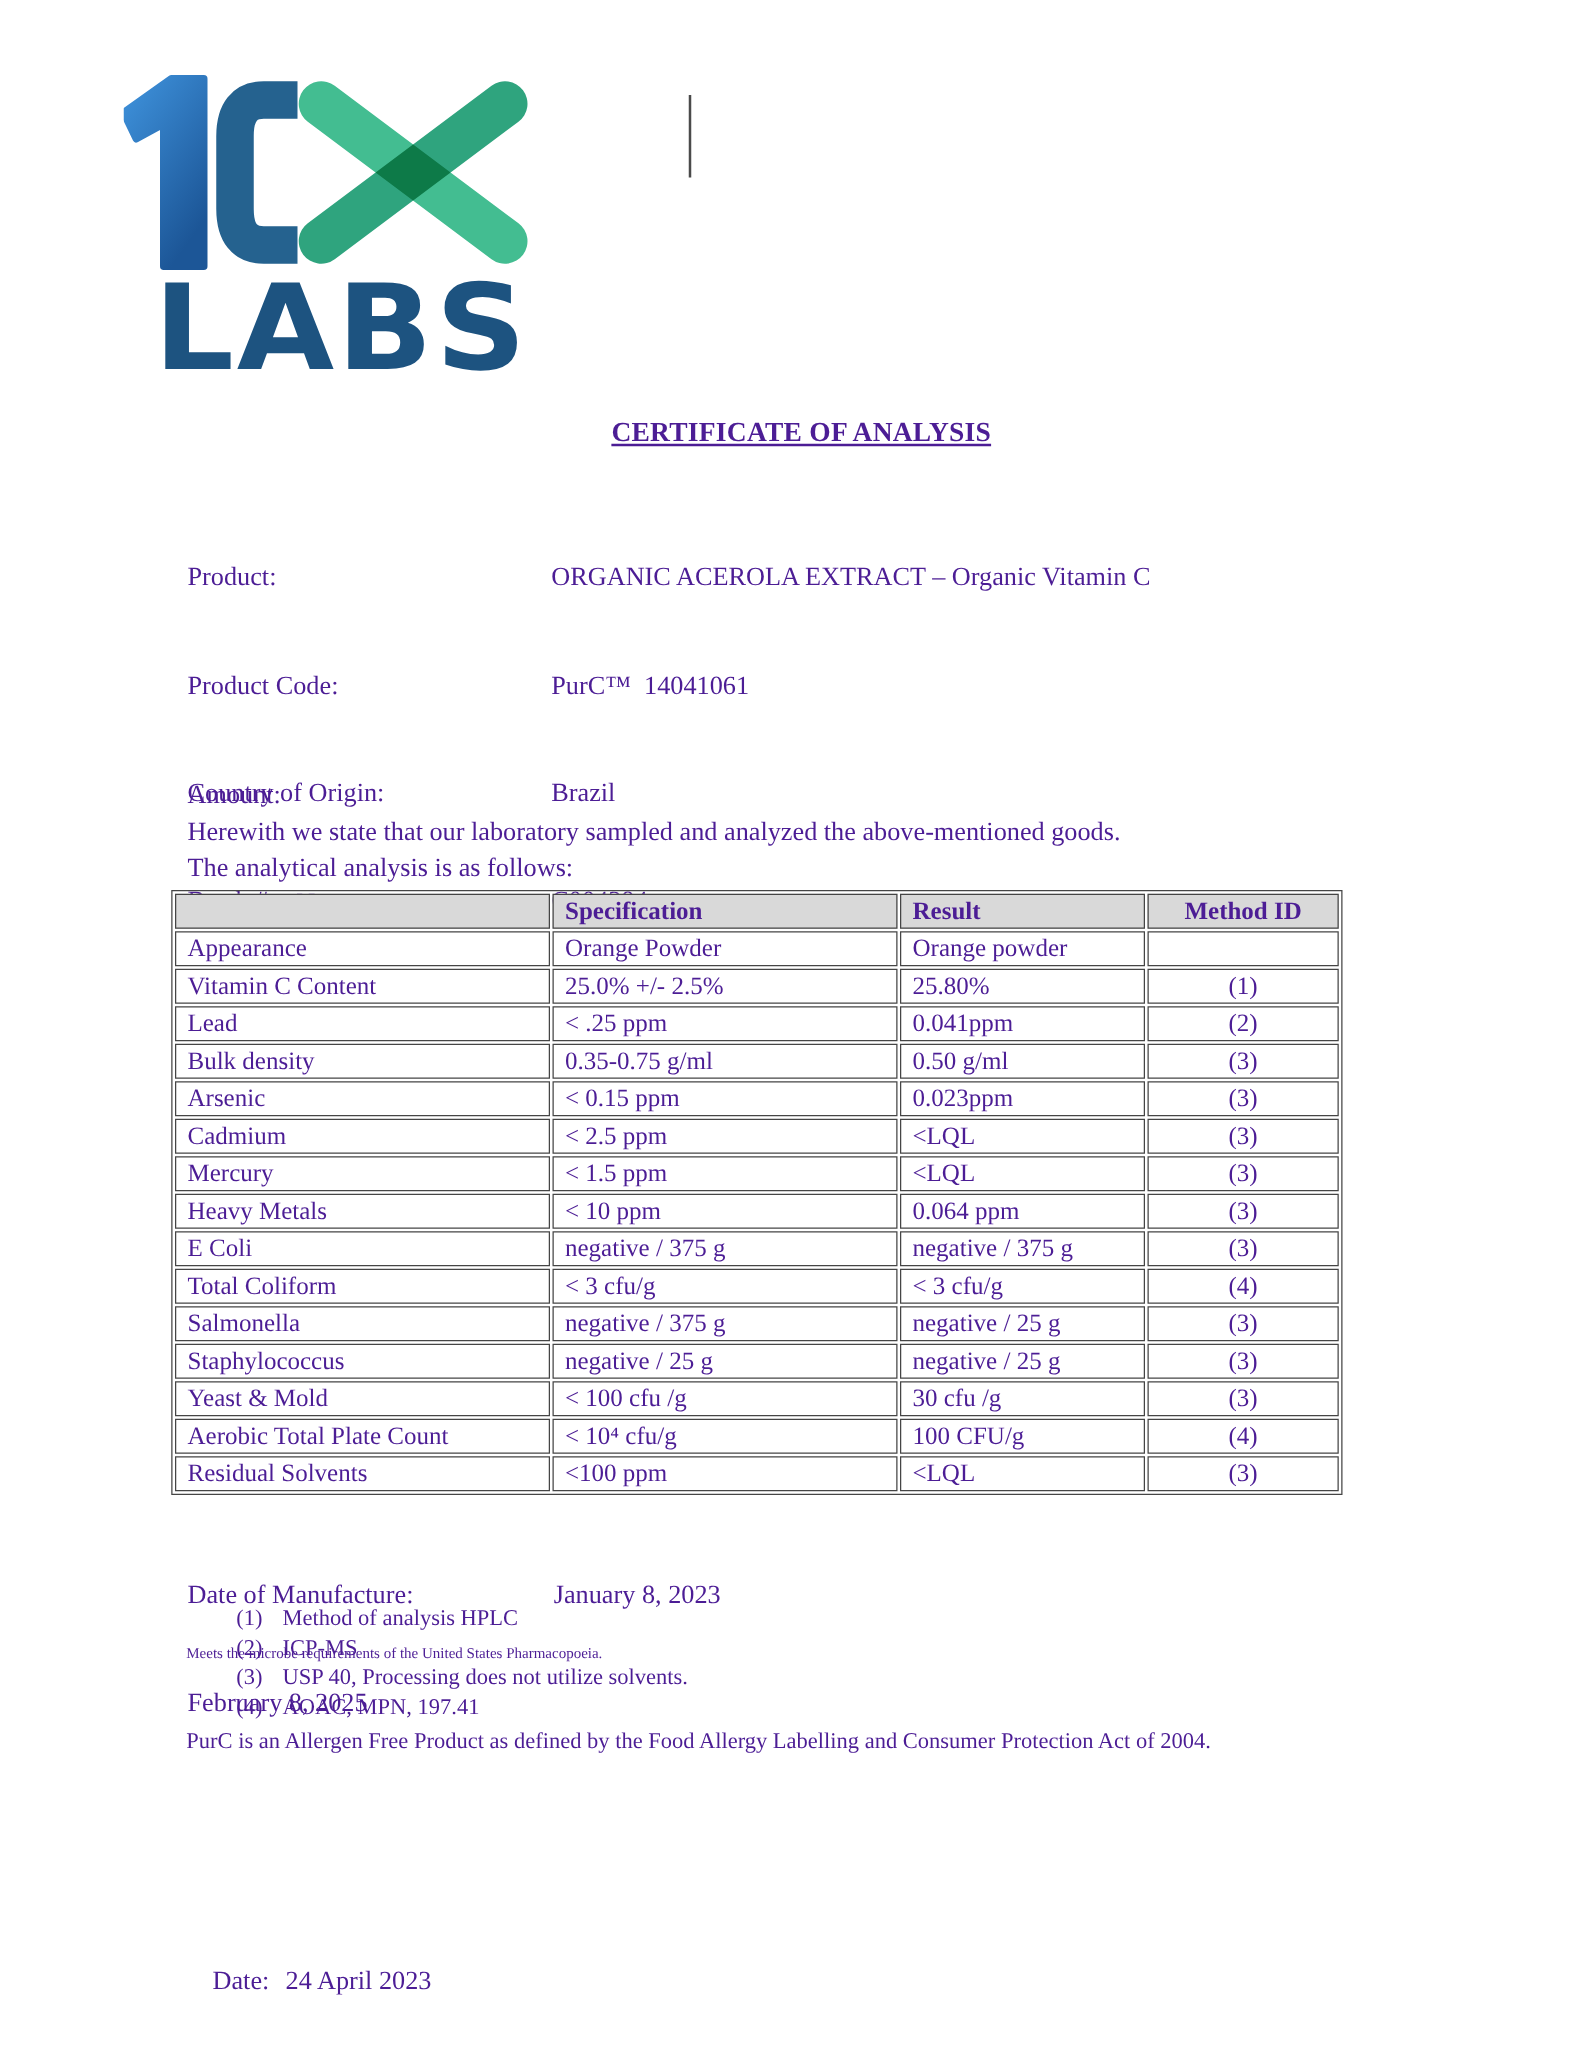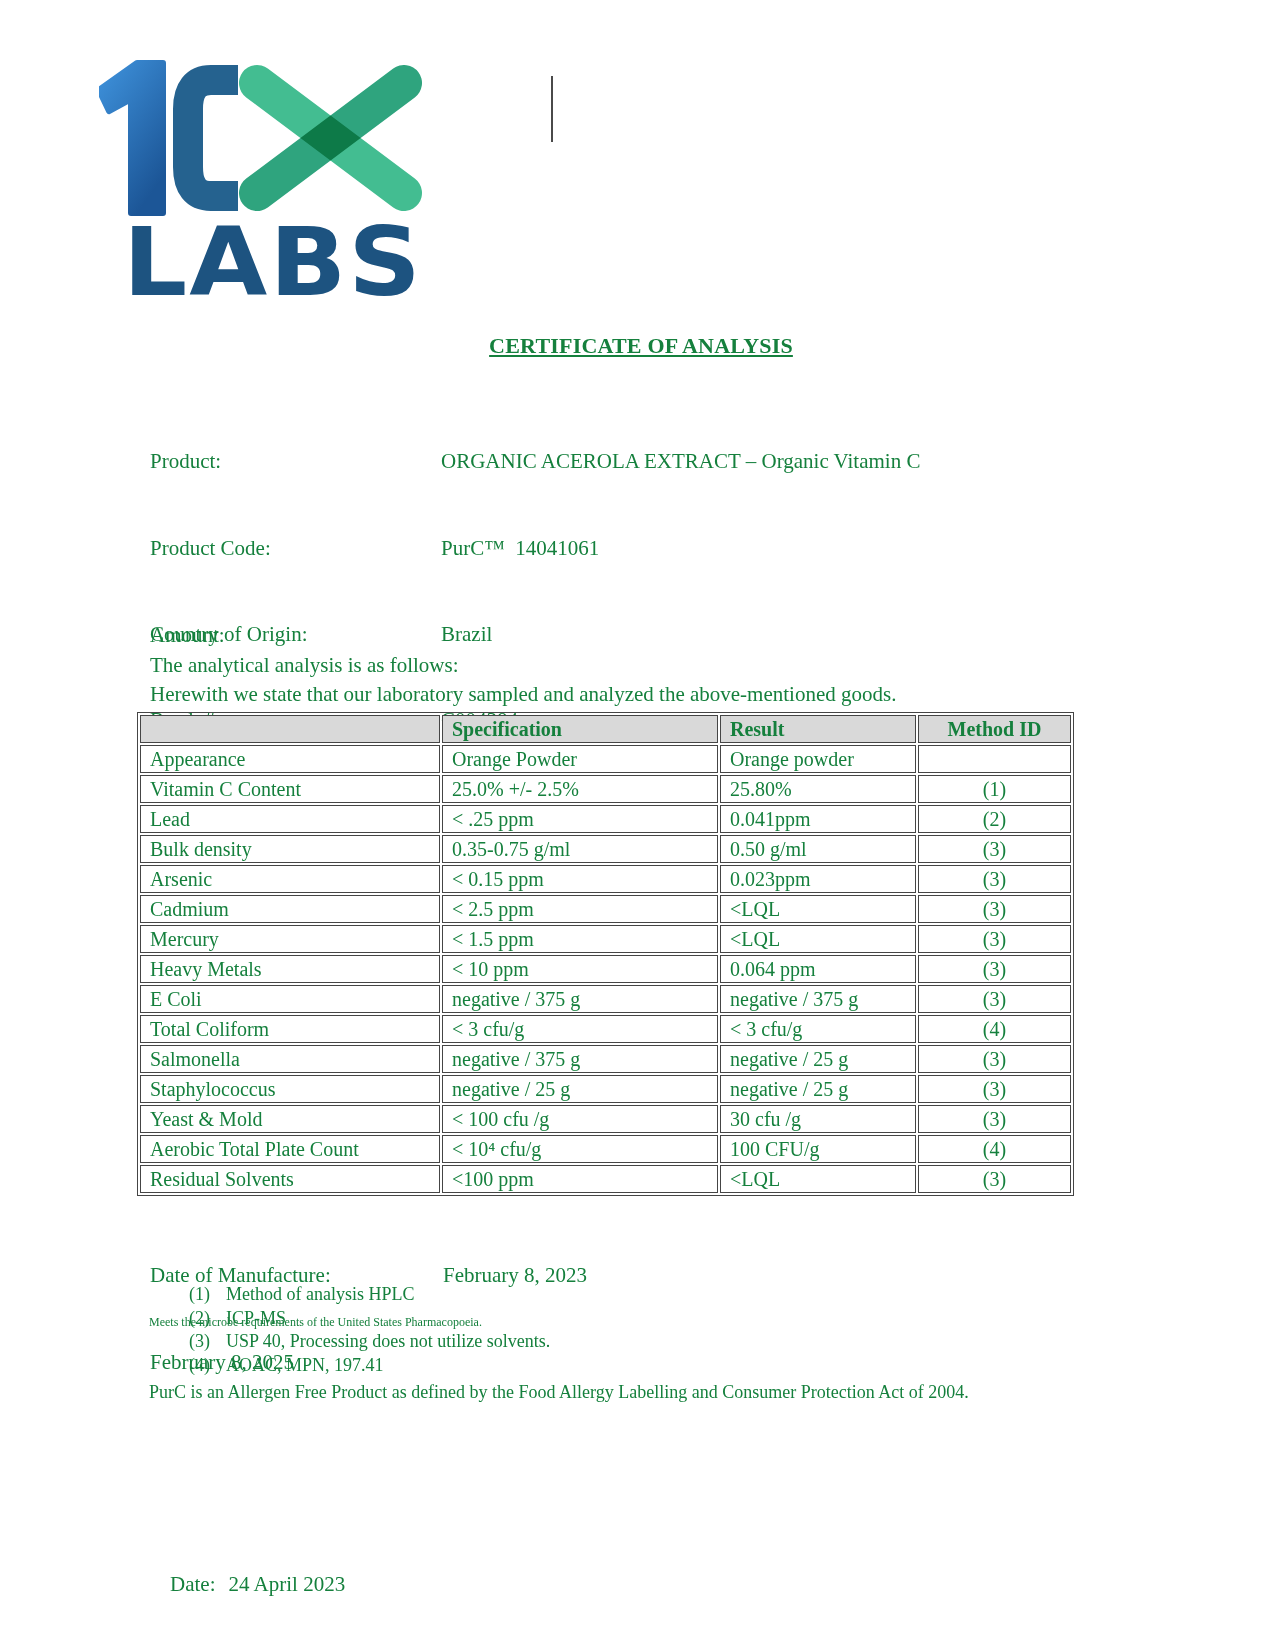--- a/index.html
+++ b/index.html
@@ -1,18 +1,18 @@
 <!DOCTYPE html>
 <html><head>
 <meta charset="utf-8">
 <title>Certificate of Analysis</title>
 <style>
   html,body{margin:0;padding:0;background:#ffffff;}
   .page{position:relative;width:1266px;height:1639px;background:#ffffff;overflow:hidden;
-        font-family:"Liberation Serif","DejaVu Serif",serif;color:#15803d;}
+        font-family:"Liberation Serif","DejaVu Serif",serif;color:#4c1d95;}
 
   
   .logo{position:absolute;left:99px;top:57px;width:325px;height:240px;}
   .divider-line{position:absolute;left:551px;top:76px;width:2px;height:66px;background:#4a4a4a;}
 
   
   .title{position:absolute;left:150px;top:333px;width:958px;text-align:center;
          font-size:22px;font-weight:bold;letter-spacing:0.2px;}
   .title .underlined{text-decoration:underline;margin-left:24px;}
 
@@ -99,22 +99,22 @@
       <span class="lbl">Amount:</span>
       <span class="val"></span>
     </div>
     <div class="info-row">
       <span class="lbl">Customer Name:</span>
       <span class="val"></span>
     </div>
   </div>
 
   <div class="statement">
+    <div>Herewith we state that our laboratory sampled and analyzed the above-mentioned goods.</div>
     <div>The analytical analysis is as follows:</div>
-    <div>Herewith we state that our laboratory sampled and analyzed the above-mentioned goods.</div>
   </div>
 
   <table class="coa-table">
     <colgroup>
       <col style="width:300px">
         <col style="width:276px">
         <col style="width:196px">
         <col style="width:153px">
     </colgroup>
     <tbody>
@@ -213,21 +213,21 @@
       <td>&lt;100 ppm</td>
       <td>&lt;LQL</td>
       <td class="method">(3)</td>
     </tr>
   </tbody>
     </table>
 
   <div class="info-block" id="date-info">
     <div class="info-row">
       <span class="lbl">Date of Manufacture:</span>
-      <span class="val">February 8, 2023</span>
+      <span class="val">January 8, 2023</span>
     </div>
     <div class="info-row">
       <span class="val">February 8, 2025</span>
     </div>
   </div>
 
   <div class="note-microbe">Meets the microbe requirements of the United States Pharmacopoeia.</div>
 
   <div class="method-notes">
     <div class="method-note-item">

